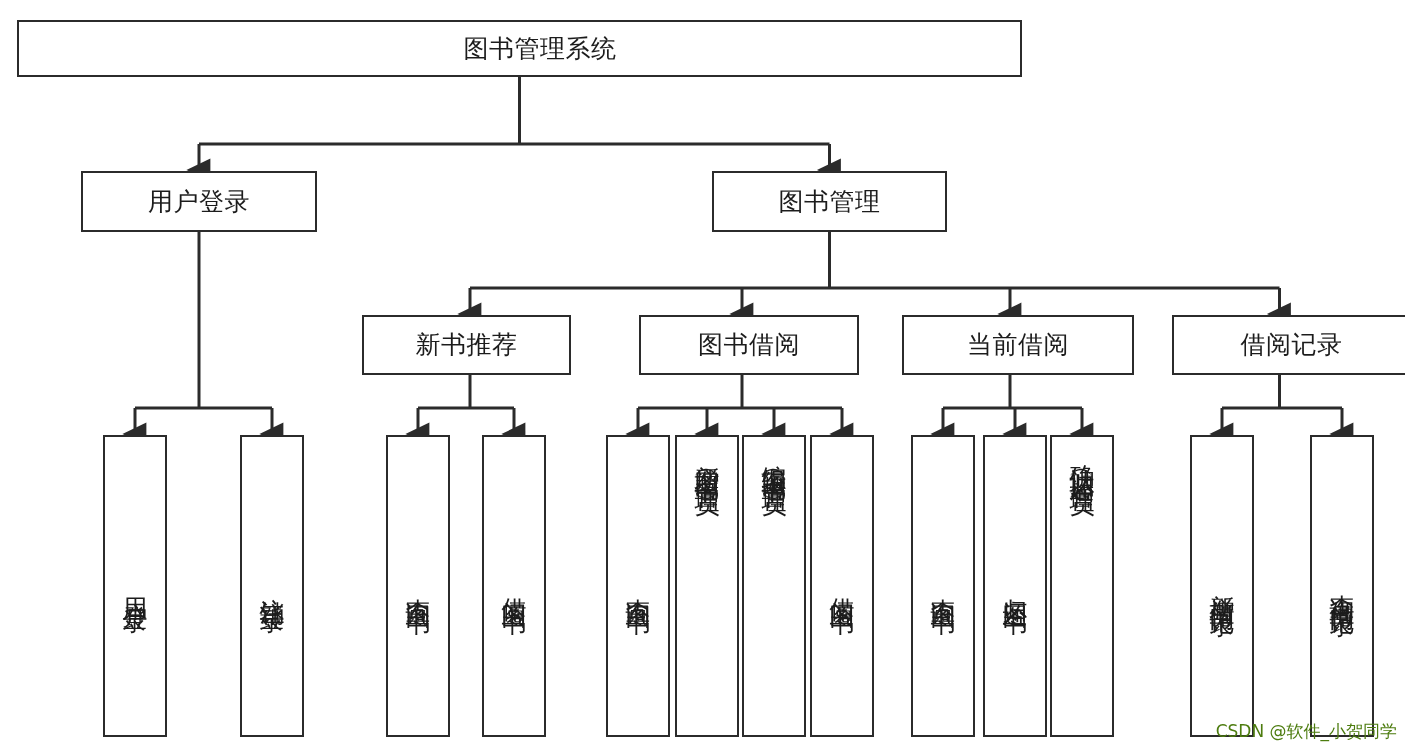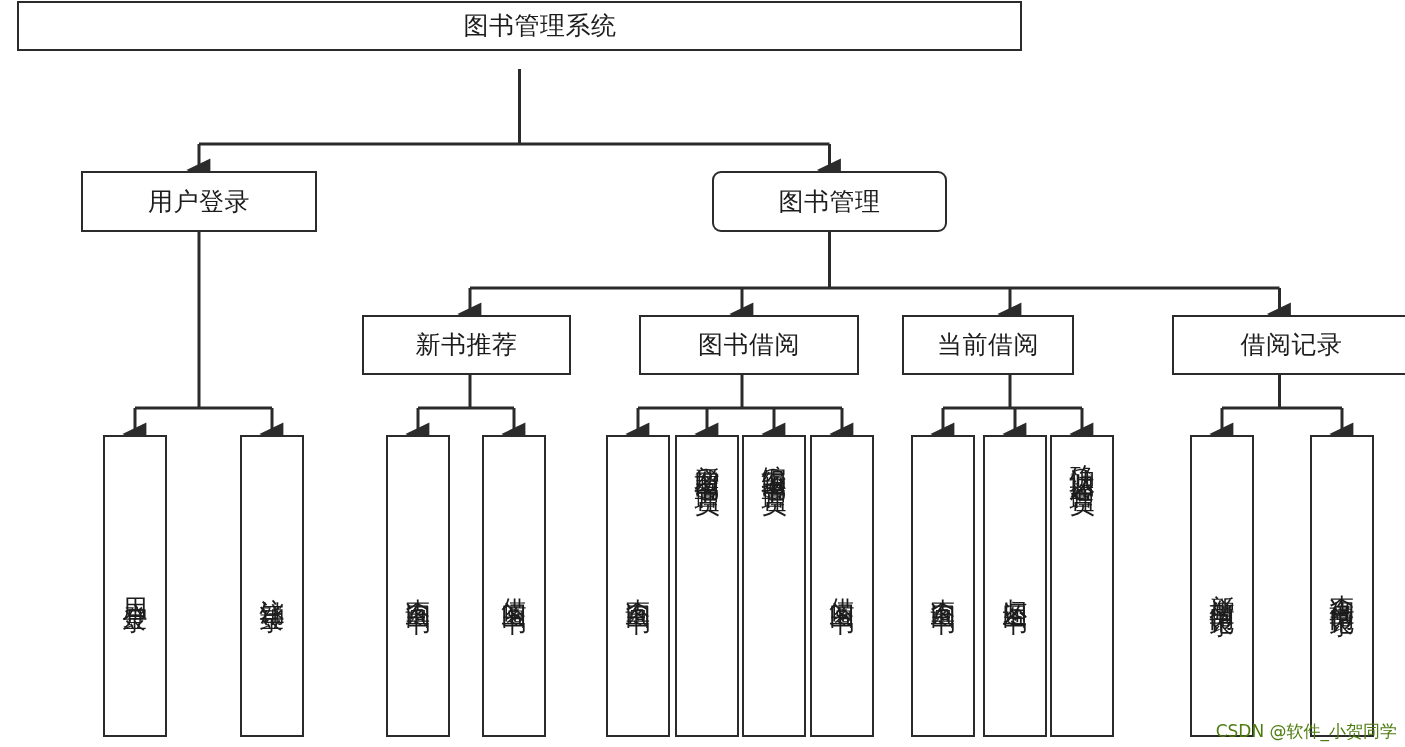--- a/index.html
+++ b/index.html
@@ -122,38 +122,38 @@
         <path d="M943,408 L943,434" marker-end="url(#arrowhead)"></path>
         <path d="M1015,408 L1015,434" marker-end="url(#arrowhead)"></path>
         <path d="M1082,408 L1082,434" marker-end="url(#arrowhead)"></path>
         <path d="M1279.5,375 L1279.5,408"></path>
         <path d="M1222,408 L1342,408"></path>
         <path d="M1222,408 L1222,434" marker-end="url(#arrowhead)"></path>
         <path d="M1342,408 L1342,434" marker-end="url(#arrowhead)"></path>
       </g>
   </svg>
 
-  <div class="node root h" id="node-root" style="left: 17px; top: 1px; width: 1005px; height: 50px; padding-left: 41px;">
+  <div class="node root h" id="node-root" style="left: 17px; top: 20px; width: 1005px; height: 57px; padding-left: 41px;">
     <span class="node-label">图书管理系统</span>
   </div>
 
   <div class="node h" id="node-user-login" style="left: 81px; top: 171px; width: 236px; height: 61px;">
     <span class="node-label">用户登录</span>
   </div>
-  <div class="node h" id="node-book-manage" style="left: 712px; top: 171px; width: 235px; height: 61px; border-radius: 9px;">
+  <div class="node h" id="node-book-manage" style="left: 712px; top: 171px; width: 235px; height: 61px;">
     <span class="node-label">图书管理</span>
   </div>
 
   <div class="node h" id="node-new-book-recommend" style="left: 362px; top: 315px; width: 209px; height: 60px;">
     <span class="node-label">新书推荐</span>
   </div>
   <div class="node h" id="node-book-borrow" style="left: 632px; top: 315px; width: 220px; height: 60px; margin-left: 7px;">
     <span class="node-label">图书借阅</span>
   </div>
-  <div class="node h" id="node-current-borrow" style="left: 902px; top: 315px; width: 172px; height: 60px;">
+  <div class="node h" id="node-current-borrow" style="left: 902px; top: 315px; width: 232px; height: 60px;">
     <span class="node-label">当前借阅</span>
   </div>
   <div class="node h" id="node-borrow-record" style="left: 1172px; top: 315px; width: 239px; height: 60px;">
     <span class="node-label">借阅记录</span>
   </div>
 
   <div class="node v centered" id="node-leaf-user-login" style="left: 103px; top: 435px; width: 64px; height: 302px;">
     <span class="node-label">用户登录</span>
   </div>
   <div class="node v centered" id="node-leaf-user-logout" style="left: 240px; top: 435px; width: 64px; height: 302px;">

